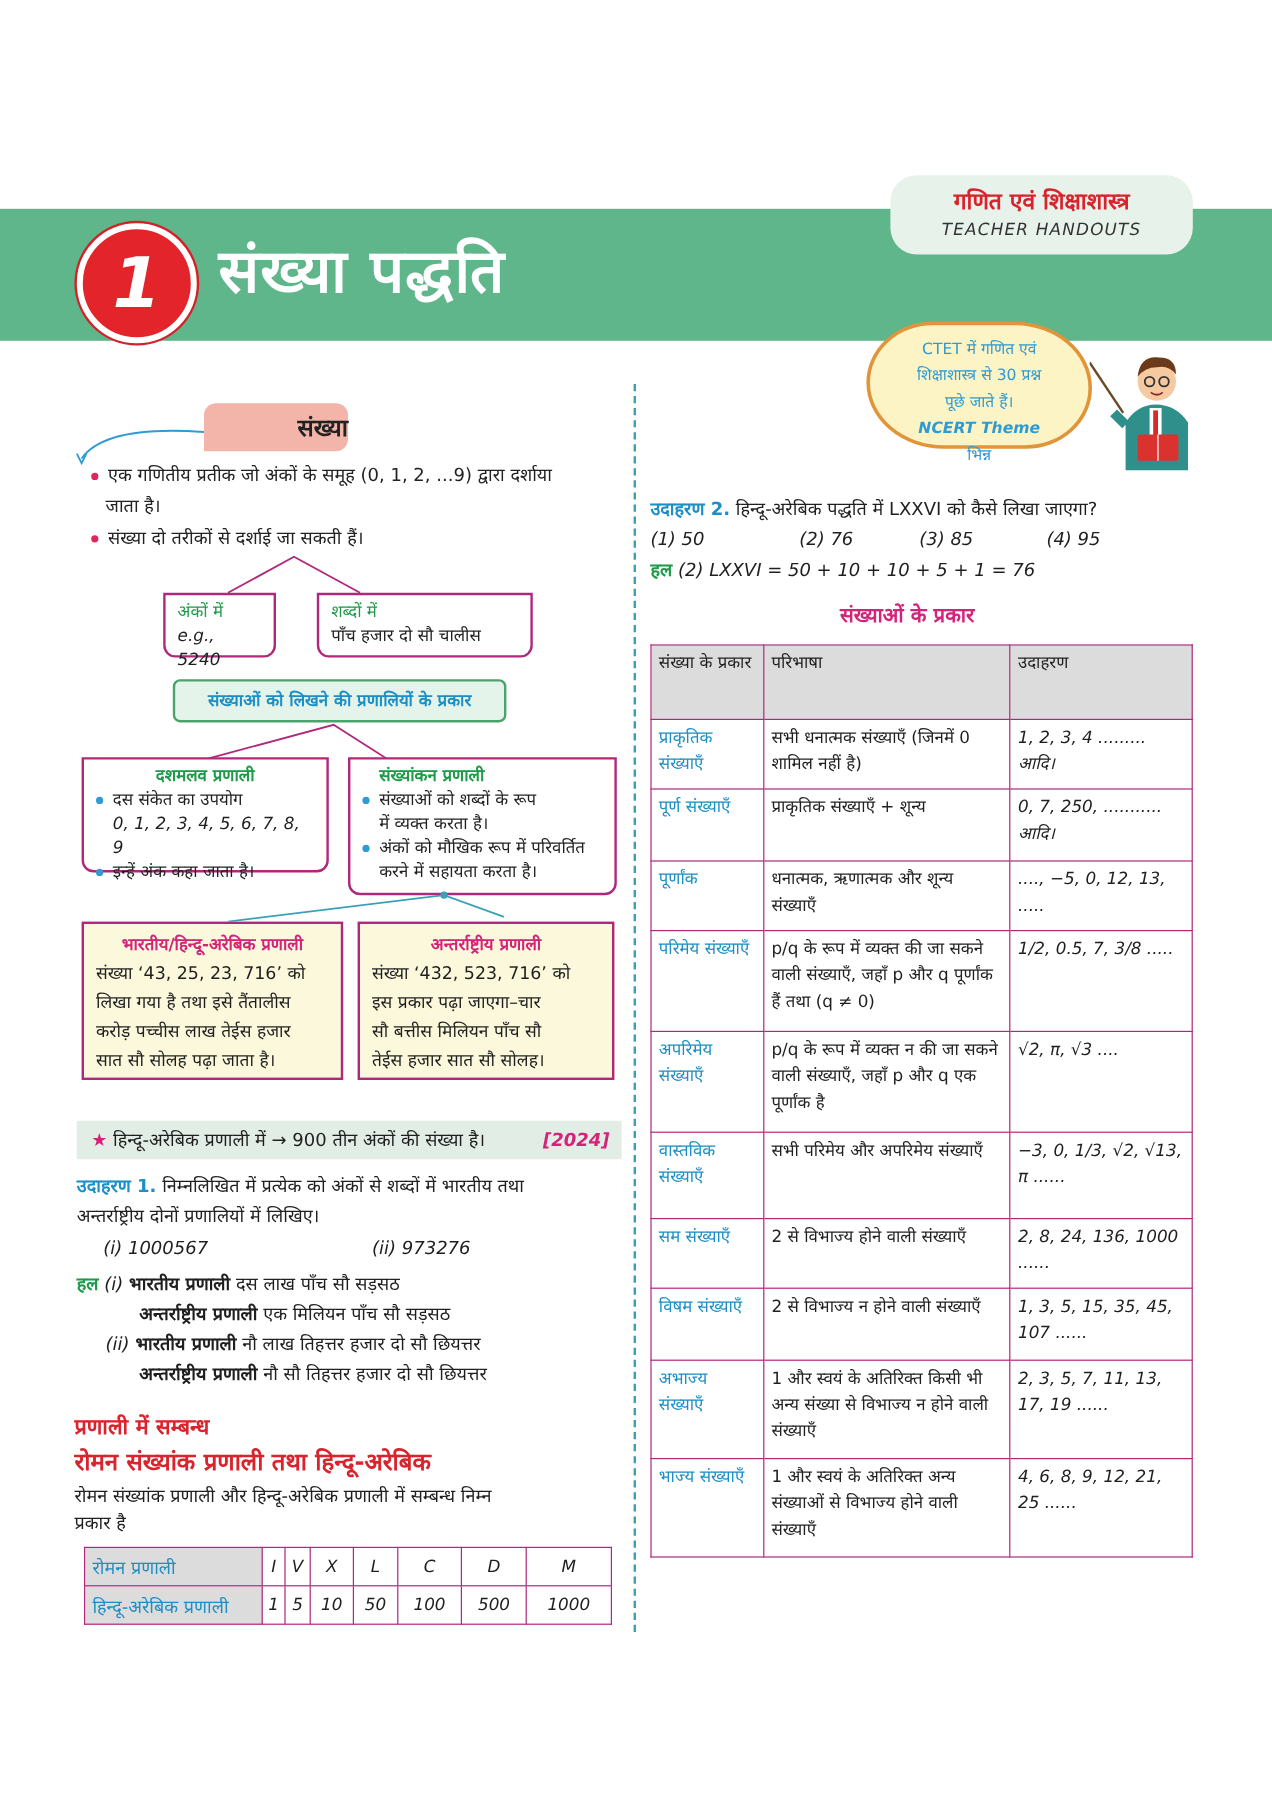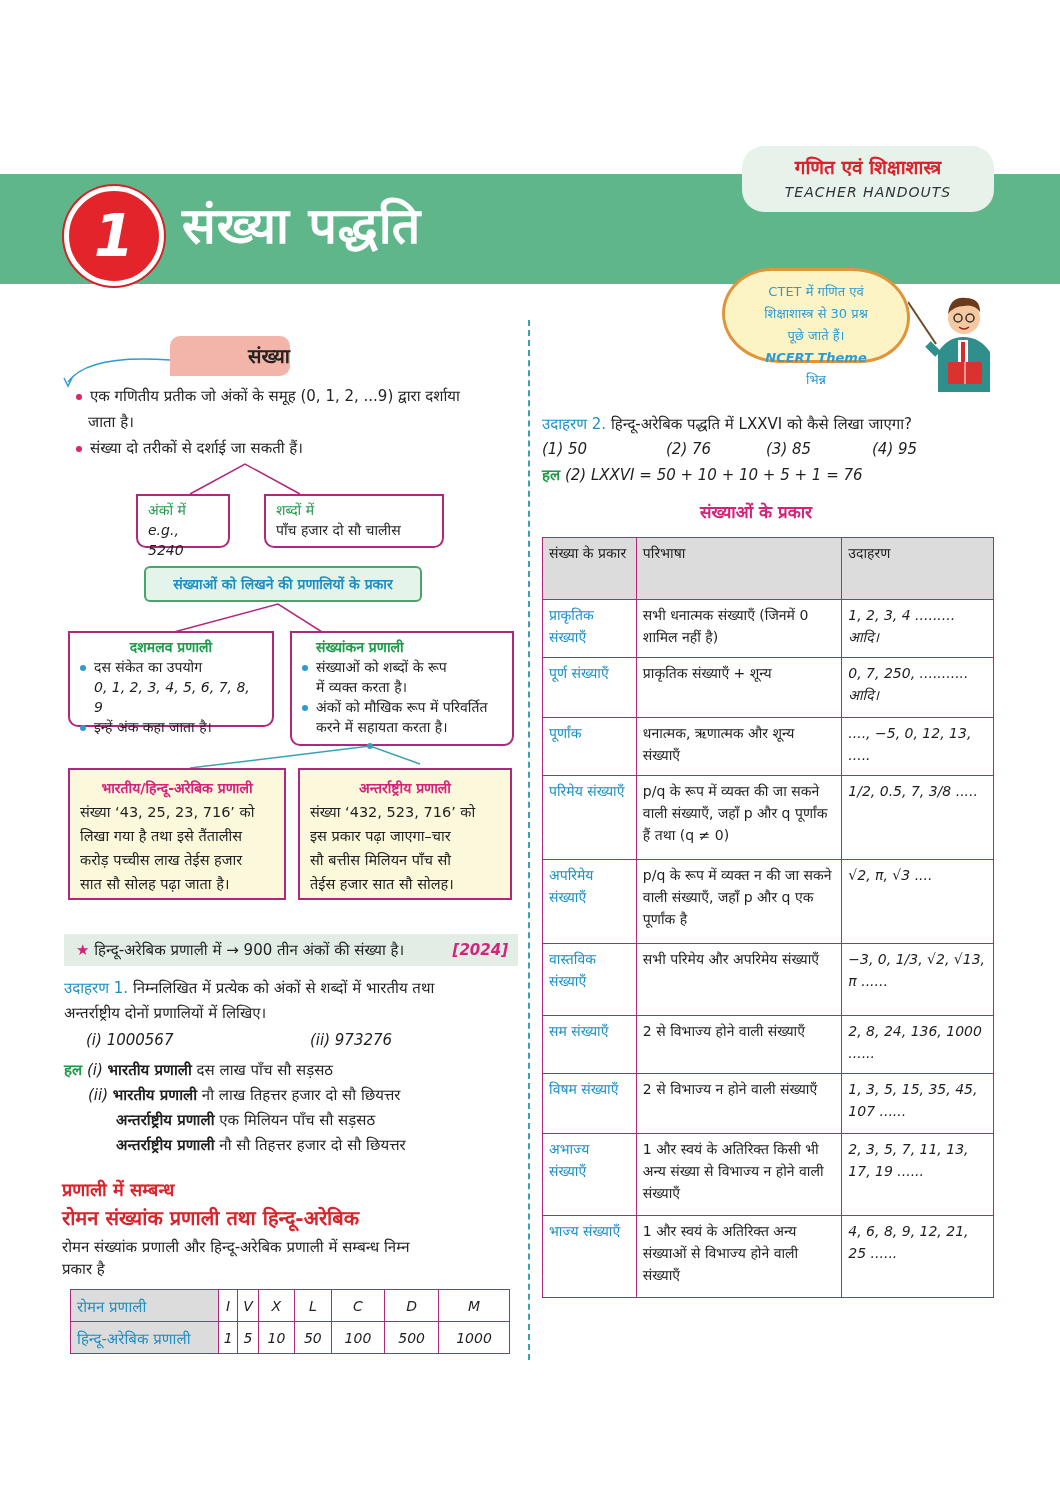--- a/index.html
+++ b/index.html
@@ -14,21 +14,21 @@
                  background: #e3242b; border: 5px solid #ffffff; box-shadow: 0 0 0 2px #d61f26;
                  display: flex; align-items: center; justify-content: center; color: #fff;
                  font-size: 58px; font-weight: bold; font-style: italic; }
   .chap-title { left: 182px; top: 190px; color: #ffffff; font-size: 50px; font-weight: bold; letter-spacing: 1px; }
   .series-badge { left: 742px; top: 146px; width: 252px; height: 66px; background: #e6f2ea; border-radius: 22px;
                   text-align: center; padding-top: 8px; }
   .series-badge .l1 { color: #d9232d; font-size: 19px; font-weight: bold; }
   .series-badge .l2 { color: #333; font-size: 14px; font-style: italic; letter-spacing: 1px; margin-top: 4px; }
 
   
-  .cloud { left: 722px; top: 268px; width: 188px; height: 95px; background: #fdf4c6; border: 3px solid #e0953a;
+  .cloud { left: 722px; top: 268px; width: 188px; height: 106px; background: #fdf4c6; border: 3px solid #e0953a;
            border-radius: 60px 70px 60px 70px / 55px 60px 55px 60px; text-align: center; padding-top: 10px;
            color: #2e9bd3; font-size: 13px; line-height: 22px; }
   .cloud .ncert { font-weight: bold; font-style: italic; }
   .teacher { left: 908px; top: 282px; width: 100px; height: 110px; }
 
   
   .divider { left: 528px; top: 320px; width: 0; height: 1040px; border-left: 2px dashed #3aa1b5; }
 
   
   .tag-sankhya { left: 170px; top: 336px; width: 120px; height: 40px; background: #f3b5aa; border-radius: 10px 10px 10px 0;
@@ -41,21 +41,21 @@
   .green-h { color: #1e9a4a; font-weight: bold; }
   .green-box { left: 144px; top: 566px; width: 278px; height: 36px; border: 2px solid #4aa36a; background: #e5f4ea; border-radius: 6px;
                text-align: center; line-height: 32px; color: #1c8fc4; font-weight: bold; font-size: 14px; }
   .yellow-box { background: #fcf8dc; border: 2px solid #b0287c; padding: 6px 10px; font-size: 14.5px; line-height: 24px; }
   .pink-h { color: #d4237a; font-weight: bold; text-align: center; font-size: 14px; }
 
   .note-bar { left: 64px; top: 934px; width: 454px; height: 32px; background: #e2eee5; font-size: 15px; line-height: 32px; padding-left: 12px; }
   .note-bar .star { color: #d4237a; }
   .note-bar .year { color: #d4237a; font-weight: bold; font-style: italic; position: absolute; right: 10px; margin-left: 13px; }
 
-  .ex-label { color: #1c8fc4; font-weight: normal; text-align: right; }
+  .ex-label { color: #1c8fc4; font-weight: bold; text-align: right; }
   .sol-label { color: #1e9a4a; font-weight: bold; }
   .txt { font-size: 15px; line-height: 25px; }
 
   .red-h { color: #d9232d; font-weight: bold; font-size: 20px; line-height: 28px; }
 
   table { border-collapse: collapse; }
   .roman td { border: 1.5px solid #b0287c; height: 32px; text-align: center; font-style: italic; font-size: 14px; }
   .roman td.rh { background: #dcdcdc; color: #1c8fc4; text-align: left; padding-left: 6px; font-style: normal; font-size: 15px; width: 148px; }
 
   .types td { border: 1.5px solid #b0287c; vertical-align: top; padding: 4px 6px; font-size: 14px; line-height: 22px; }
@@ -174,22 +174,22 @@
   <div><span class="ex-label">उदाहरण 1.</span> <span>निम्नलिखित में प्रत्येक को अंकों से शब्दों में भारतीय तथा</span></div>
   <div>अन्तर्राष्ट्रीय दोनों प्रणालियों में लिखिए।</div>
   <div style="position:relative;height:28px;margin-top:2px;">
     <span class="it" style="position:absolute;left:22px;">(i) 1000567</span>
     <span class="it" style="position:absolute;left:246px;">(ii) 973276</span>
   </div>
 </div>
 
 <div class="abs txt" style="left:64px;top:1058px;width:456px;">
   <div><span class="sol-label">हल</span> <span class="it">(i)</span> <b>भारतीय प्रणाली</b> <span>दस लाख पाँच सौ सड़सठ</span></div>
+  <div style="padding-left:52px"><b>अन्तर्राष्ट्रीय प्रणाली</b> <span>एक मिलियन पाँच सौ सड़सठ</span></div>
   <div style="padding-left:24px"><span class="it">(ii)</span> <b>भारतीय प्रणाली</b> <span>नौ लाख तिहत्तर हजार दो सौ छियत्तर</span></div>
-  <div style="padding-left:52px"><b>अन्तर्राष्ट्रीय प्रणाली</b> <span>एक मिलियन पाँच सौ सड़सठ</span></div>
   <div style="padding-left:52px"><b>अन्तर्राष्ट्रीय प्रणाली</b> <span>नौ सौ तिहत्तर हजार दो सौ छियत्तर</span></div>
 </div>
 
 <div class="abs" style="left:62px;top:1176px;width:460px;">
   <div class="red-h" style="font-size:18px">प्रणाली में सम्बन्ध</div>
   <div class="red-h">रोमन संख्यांक प्रणाली तथा हिन्दू-अरेबिक</div>
   <div class="txt" style="margin-top:4px;line-height:22px">रोमन संख्यांक प्रणाली और हिन्दू-अरेबिक प्रणाली में सम्बन्ध निम्न</div>
   <div class="txt" style="line-height:22px">प्रकार है</div>
 </div>
 

